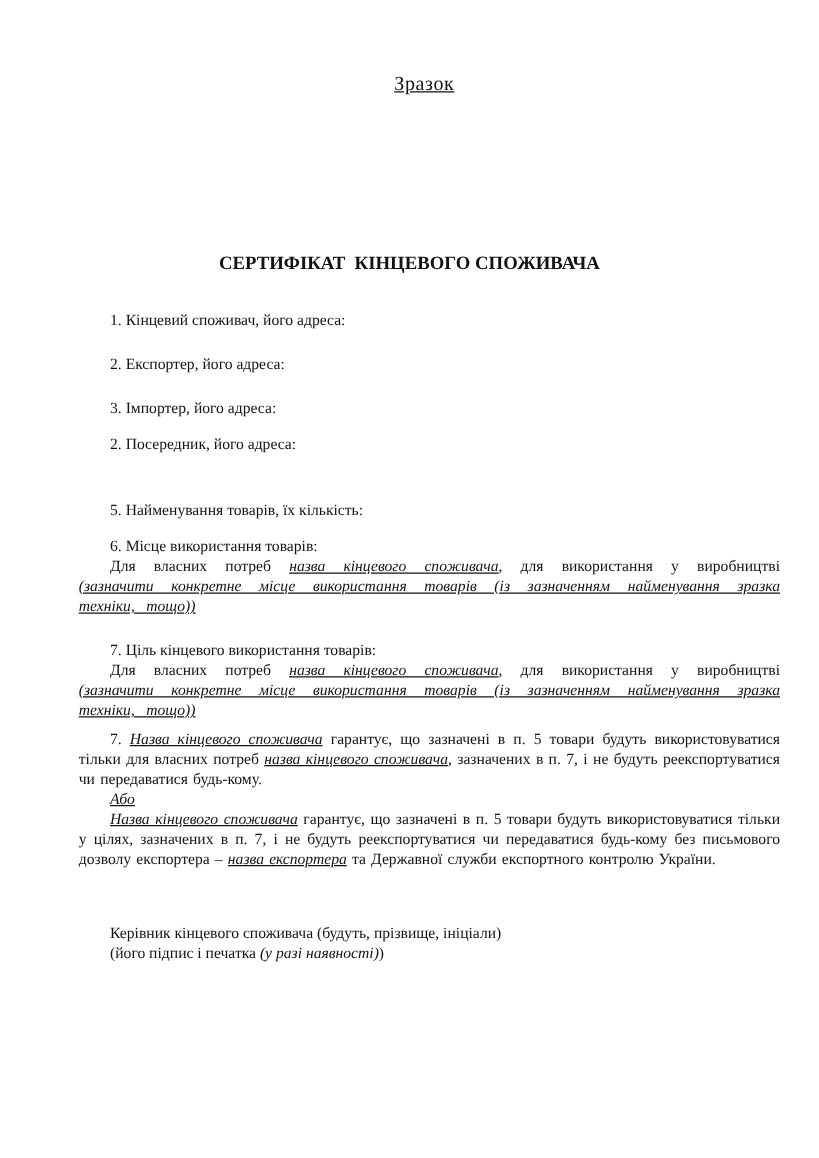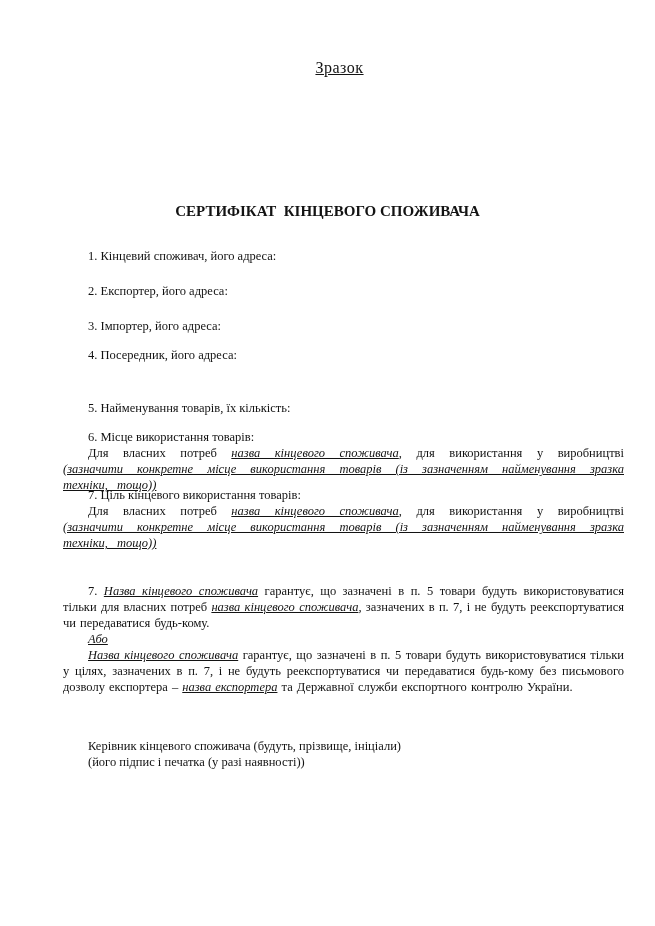--- a/index.html
+++ b/index.html
@@ -54,21 +54,21 @@
     text-indent:25px;
     word-spacing:6px;
   }
   .para{
     margin:0;
     text-align:justify;
     text-indent:25px;
     word-spacing:1px;
   }
   .ui{font-style:italic;text-decoration:underline;}
-  .it{text-align:right;}
+  .it{font-style:italic;text-align:right;}
   .sig-line{margin-left:25px;}
 </style>
 </head>
 <body>
 
 <div class="page">
 
   <div class="sample">Зразок</div>
 
 
@@ -84,33 +84,33 @@
 
   <div class="block" style="top:283px">
     <div class="item-label">2. Експортер, його адреса:</div>
   </div>
 
   <div class="block" style="top:318px">
     <div class="item-label">3. Імпортер, його адреса:</div>
   </div>
 
   <div class="block" style="top:347px">
-    <div class="item-label">4. Посередник, його адреса:</div>
+    <div class="item-label">2. Посередник, його адреса:</div>
   </div>
 
   <div class="block" style="top:400px">
     <div class="item-label">5. Найменування товарів, їх кількість:</div>
   </div>
 
   <div class="block" style="top:429px">
     <div class="item-label">6. Місце використання товарів:</div>
     <div class="item-body"><span>Для власних потреб </span><span class="ui">назва кінцевого споживача</span><span>, для використання у виробництві </span><span class="ui">(зазначити конкретне місце використання товарів (із зазначенням найменування зразка техніки, тощо))</span></div>
   </div>
 
-  <div class="block" style="top:487px">
+  <div class="block" style="top:512px">
     <div class="item-label">7. Ціль кінцевого використання товарів:</div>
     <div class="item-body"><span>Для власних потреб </span><span class="ui">назва кінцевого споживача</span><span>, для використання у виробництві </span><span class="ui">(зазначити конкретне місце використання товарів (із зазначенням найменування зразка техніки, тощо))</span></div>
   </div>
 
   <div class="block" style="top:583px">
     <p class="para"><span>7. </span><span class="ui">Назва кінцевого споживача</span><span> гарантує, що зазначені в п. 5 товари будуть використовуватися тільки для власних потреб </span><span class="ui">назва кінцевого споживача</span><span>, зазначених в п. 7, і не будуть реекспортуватися чи передаватися будь-кому.</span></p>
     <p class="para"><span class="ui">Або</span></p>
     <p class="para"><span class="ui">Назва кінцевого споживача</span><span> гарантує, що зазначені в п. 5 товари будуть використовуватися тільки у цілях, зазначених в п. 7, і не будуть реекспортуватися чи передаватися будь-кому без письмового дозволу експортера – </span><span class="ui">назва експортера</span><span> та Державної служби експортного контролю України.</span></p>
   </div>
 

